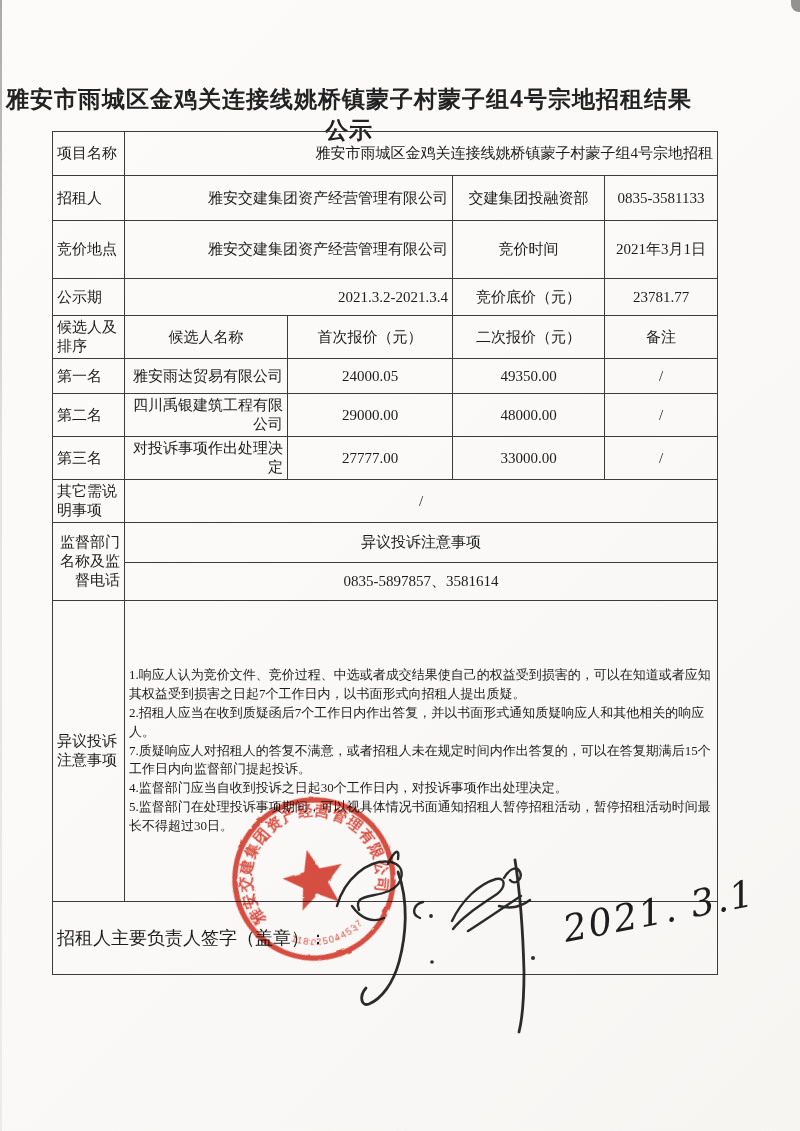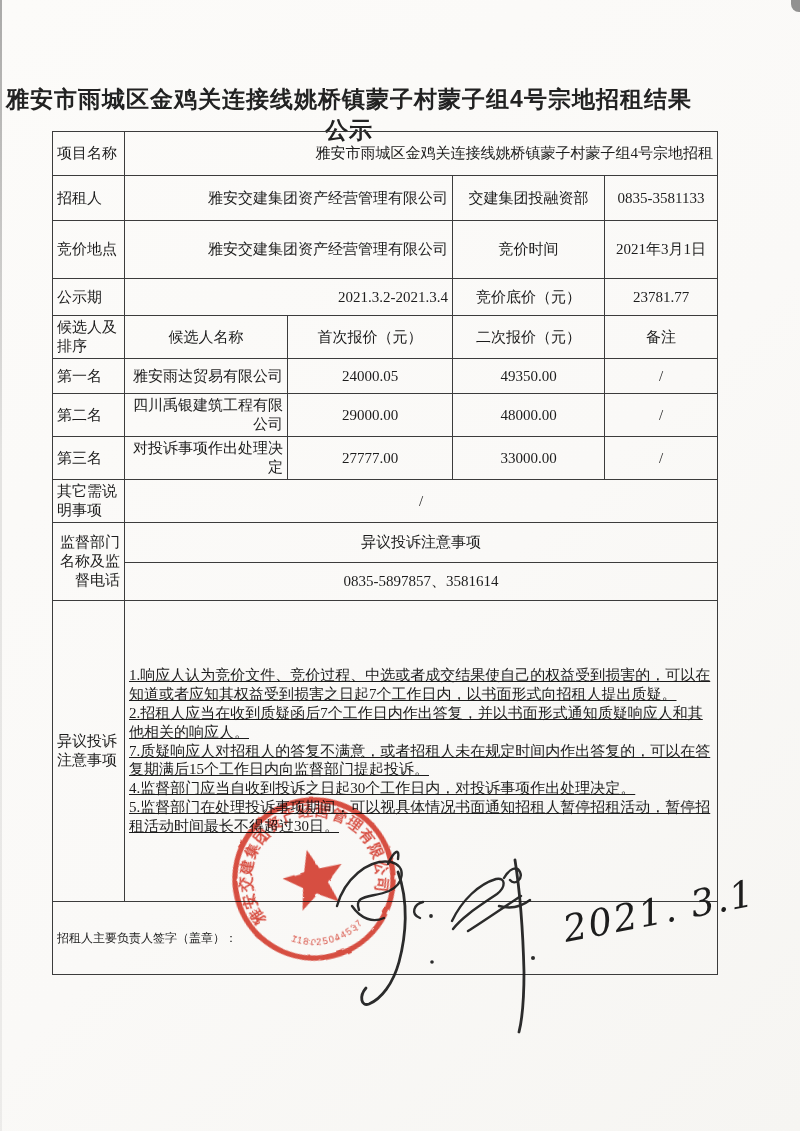--- a/index.html
+++ b/index.html
@@ -40,24 +40,24 @@
     vertical-align:middle;
     overflow:hidden;
   }
   td.lbl{padding-left:3px;padding-right:2px;text-align:left;}
   td.lbl-c{text-align:right;padding-left:1px;padding-right:1px;}
   td.val-l{text-align:right;padding-left:7px;}
   td.val-c{text-align:center;}
   td.objection-body{
     vertical-align:middle;text-align:left;
     padding-left:9px;padding-right:6px;
-    font-size:15px;line-height:18.8px;text-decoration:underline;
+    font-size:13px;line-height:18.8px;
   }
   td.objection-body p{margin:0;}
-  td.sign-cell{text-align:left;padding-left:8px;font-size:12px;}
+  td.sign-cell{text-align:left;padding-left:8px;font-size:18px;}
   .overlay{position:absolute;pointer-events:none;}
   .seal-svg{mix-blend-mode:multiply;}
 </style>
 </head>
 <body>
 
 <div class="page">
 
   <div class="scan-edge-left"></div>
   <div class="scan-smudge-tr"></div>

